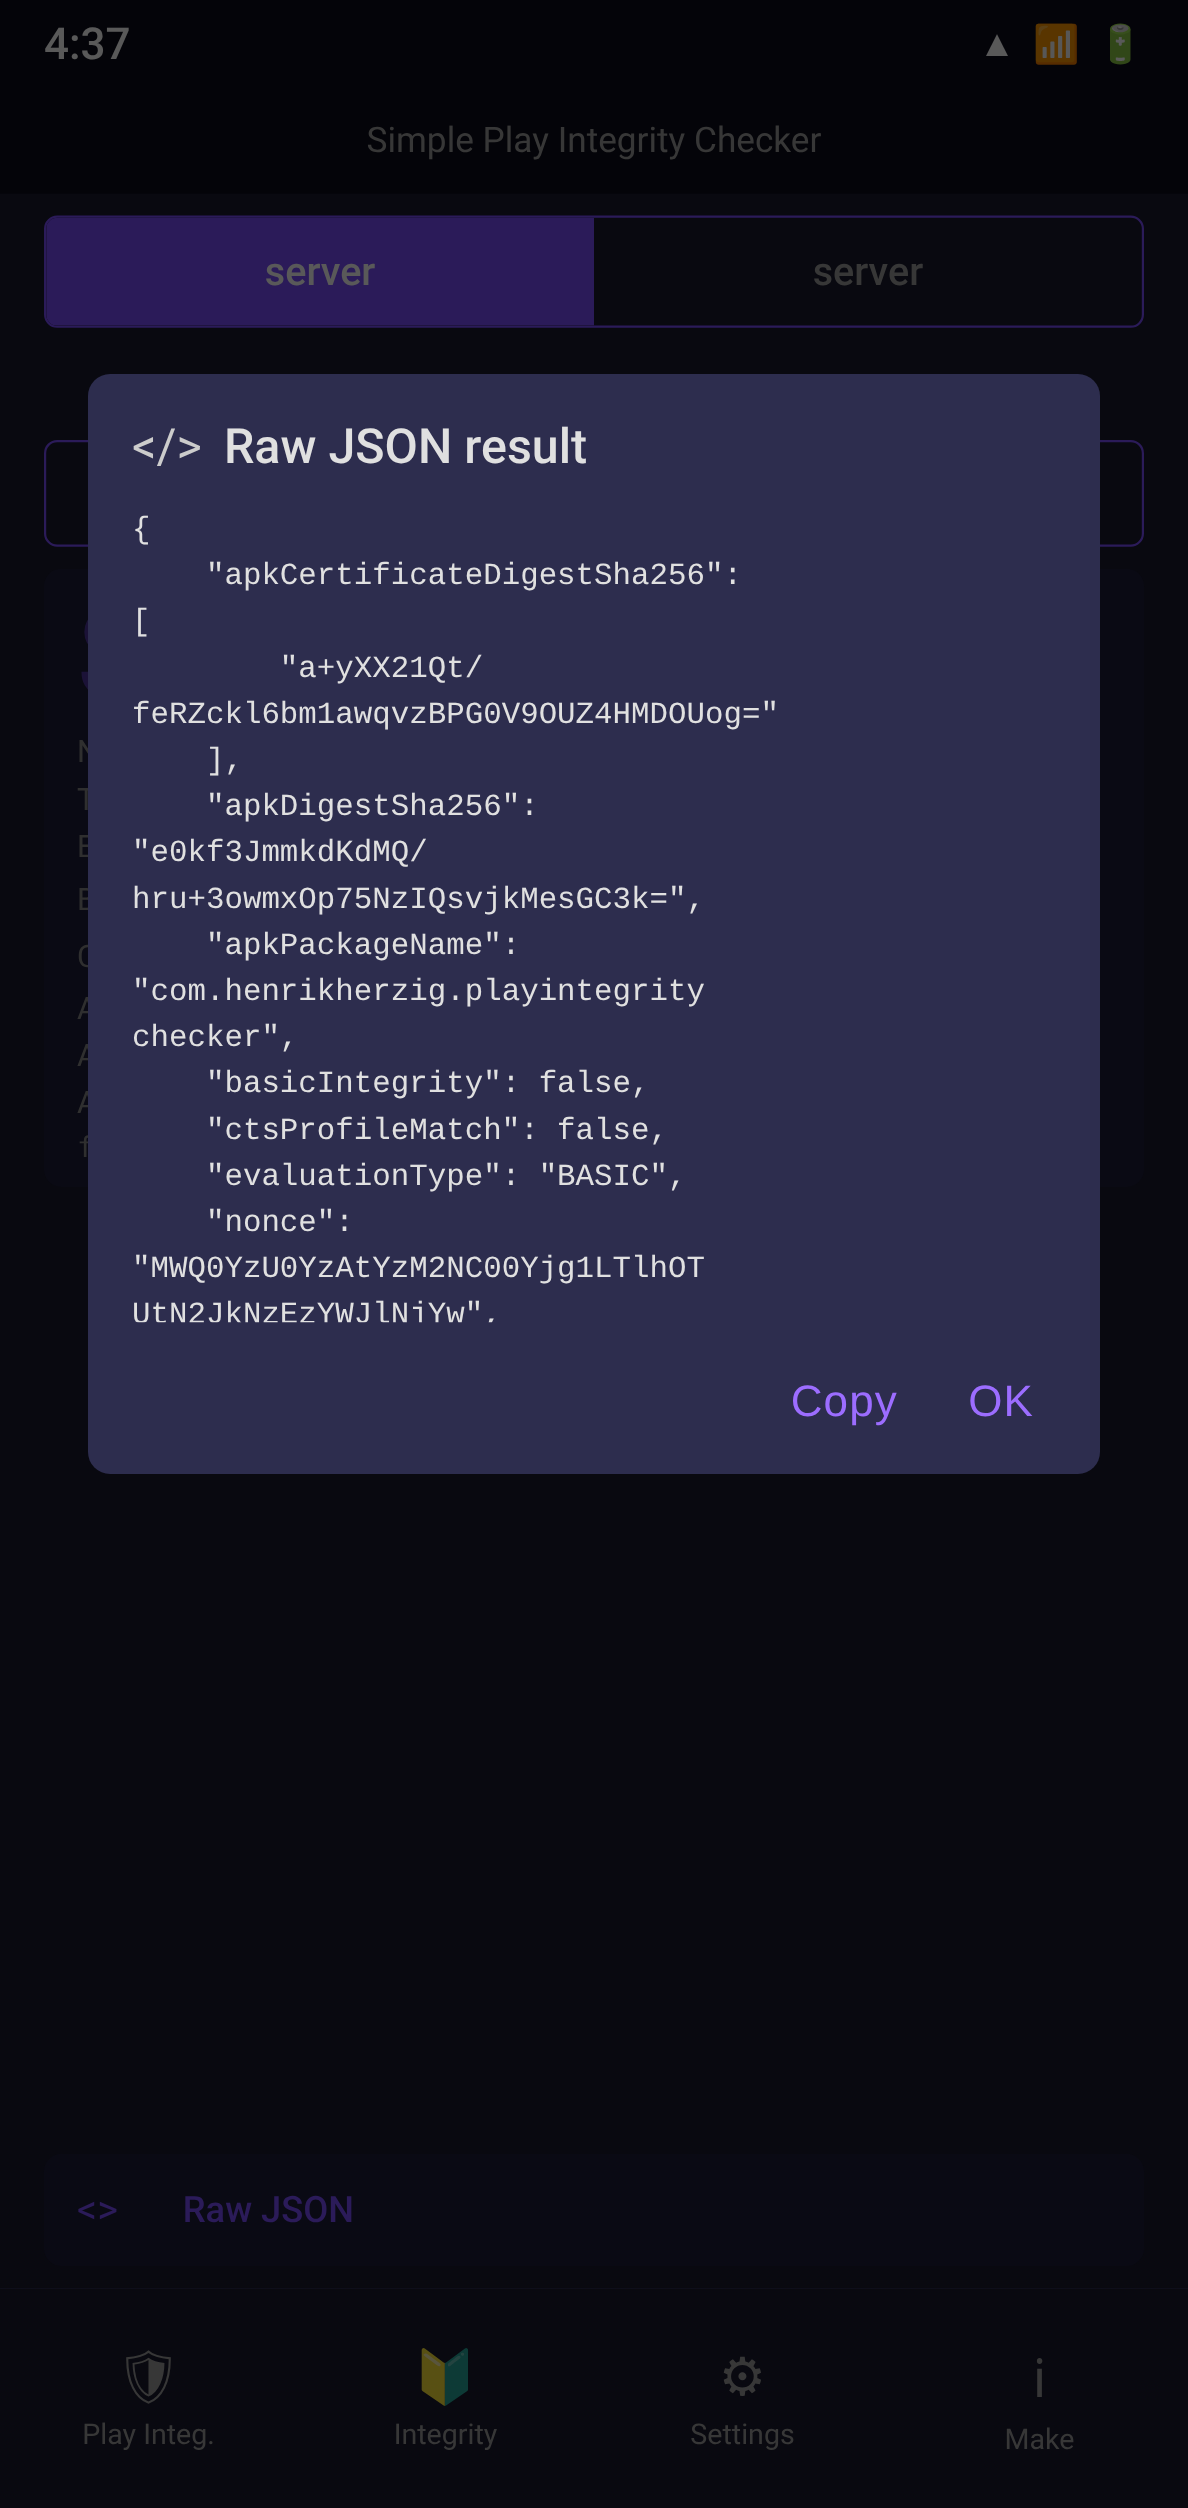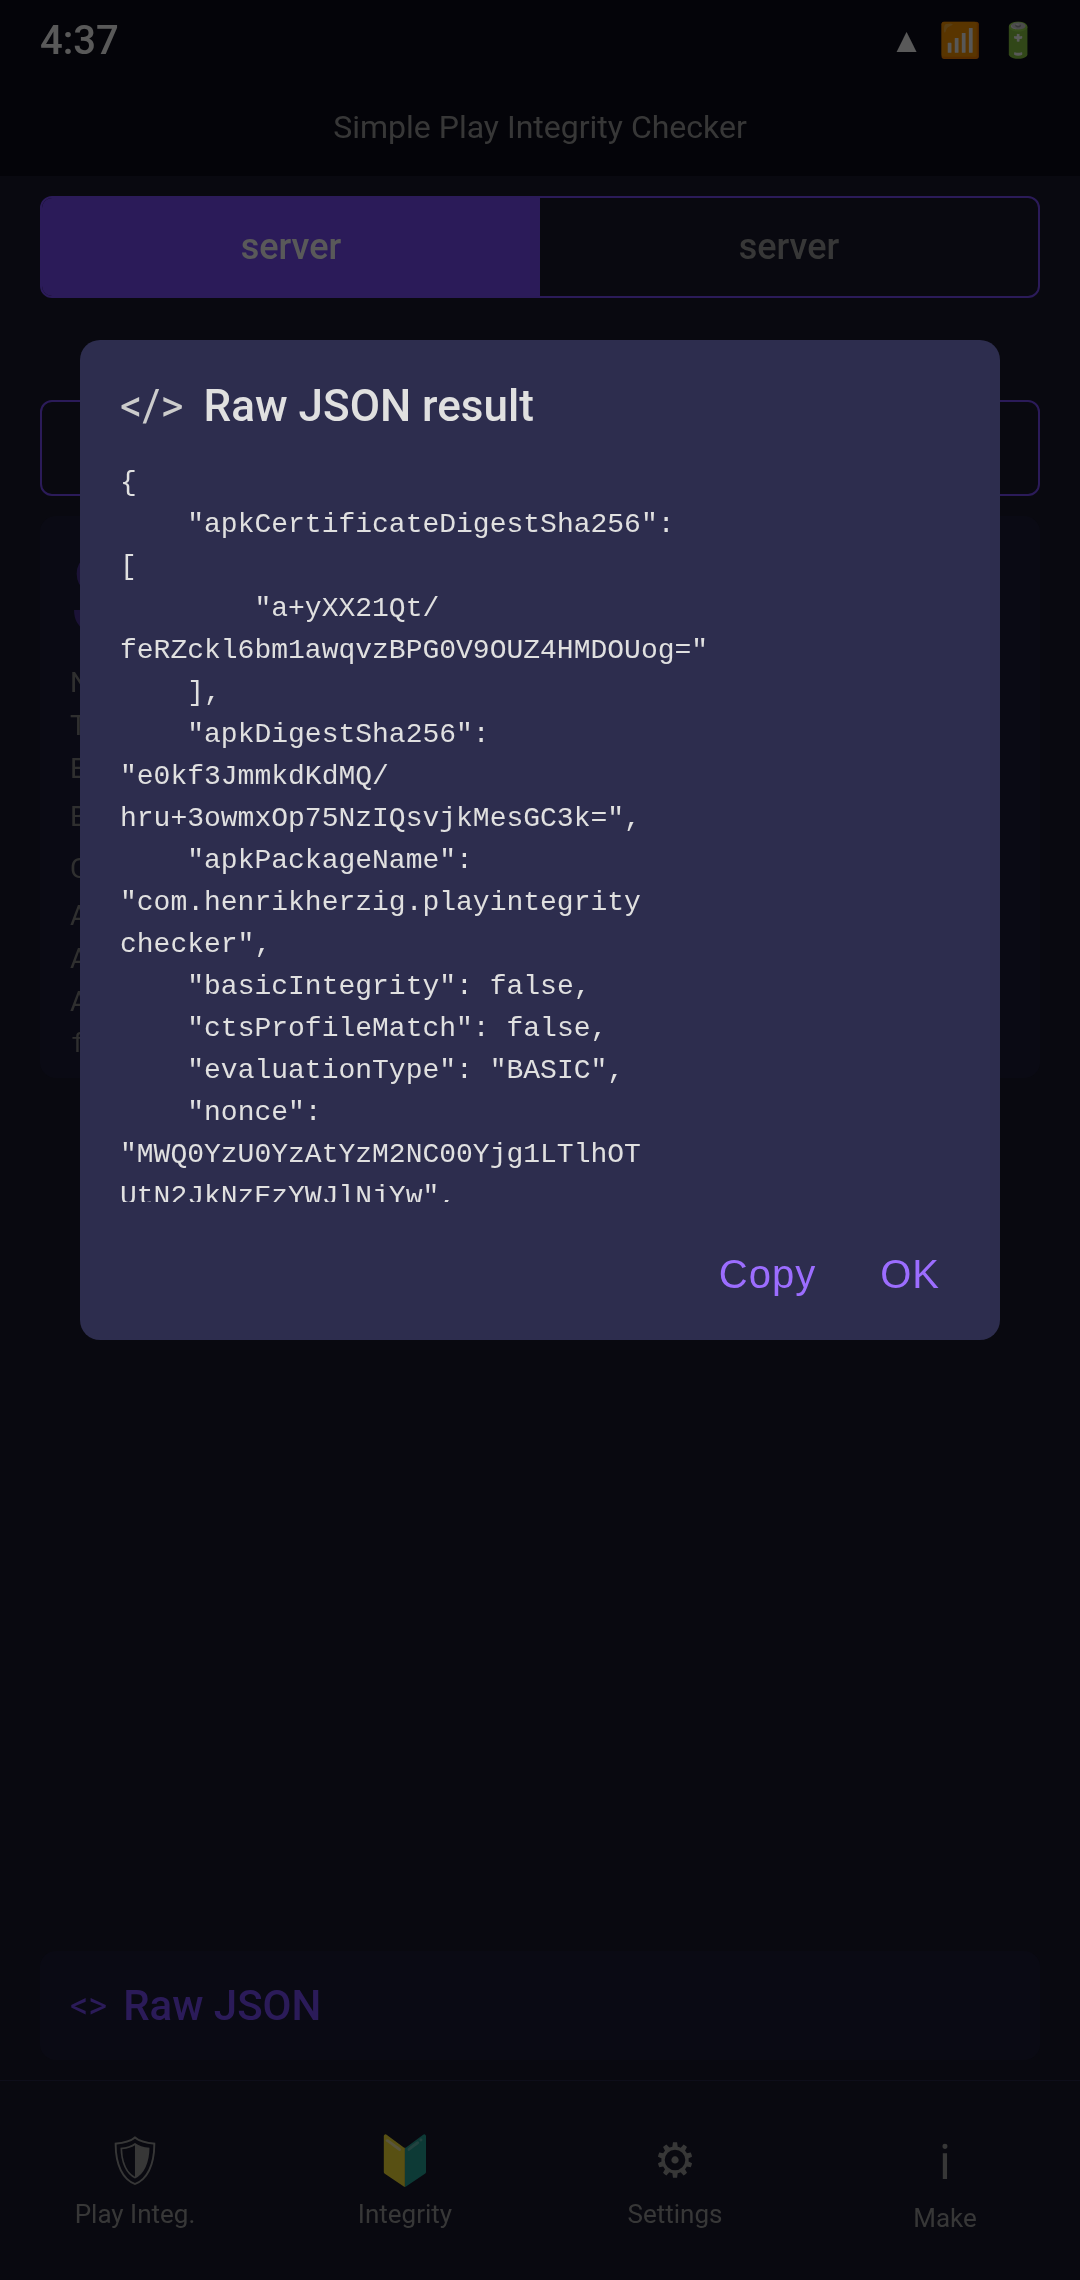--- a/index.html
+++ b/index.html
@@ -168,22 +168,23 @@
       gap: 16px;
     }
 
     .raw-json-icon {
       color: #7c4dff;
       font-size: 36px;
     }
 
     .raw-json-label {
       color: #7c4dff;
-      font-size: 42px;
-      font-weight: 500;
+      font-size: 33px;
+      font-weight: 500;
+      margin-left: 43px;
     }
 
     
     .bottom-nav {
       position: absolute;
       bottom: 0;
       left: 0;
       width: 100%;
       height: 200px;
       background: #1a1a2e;

